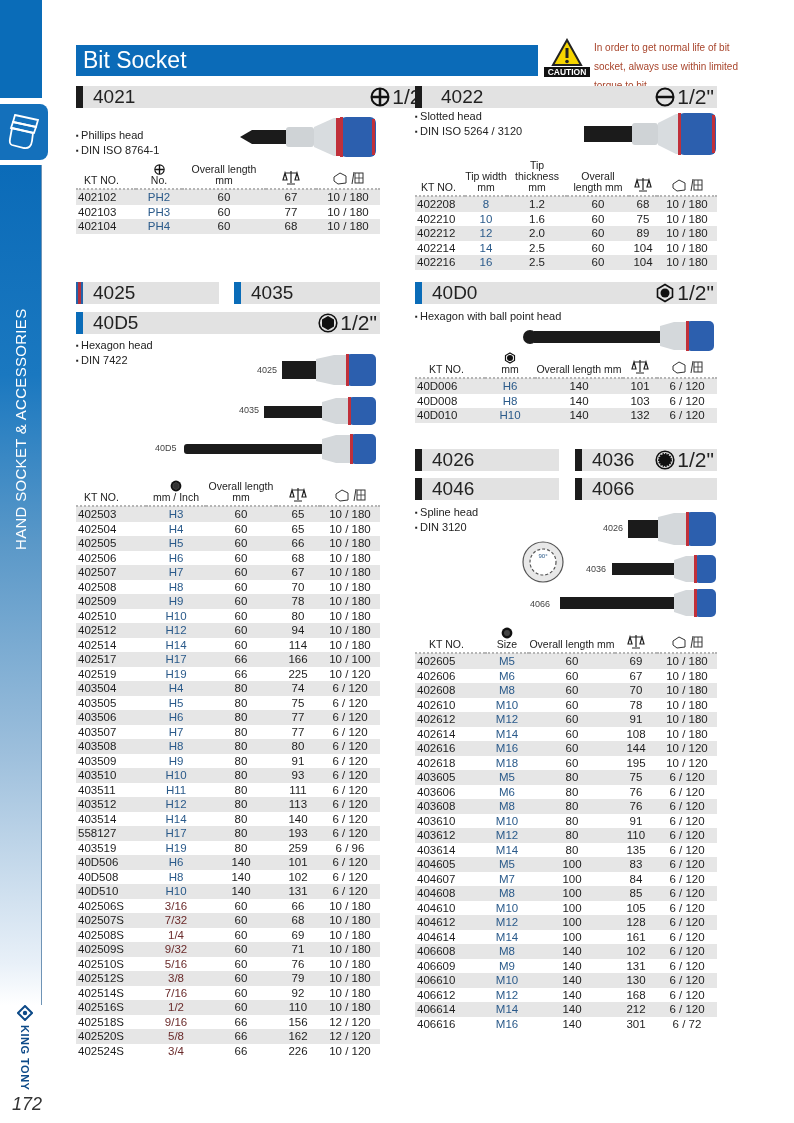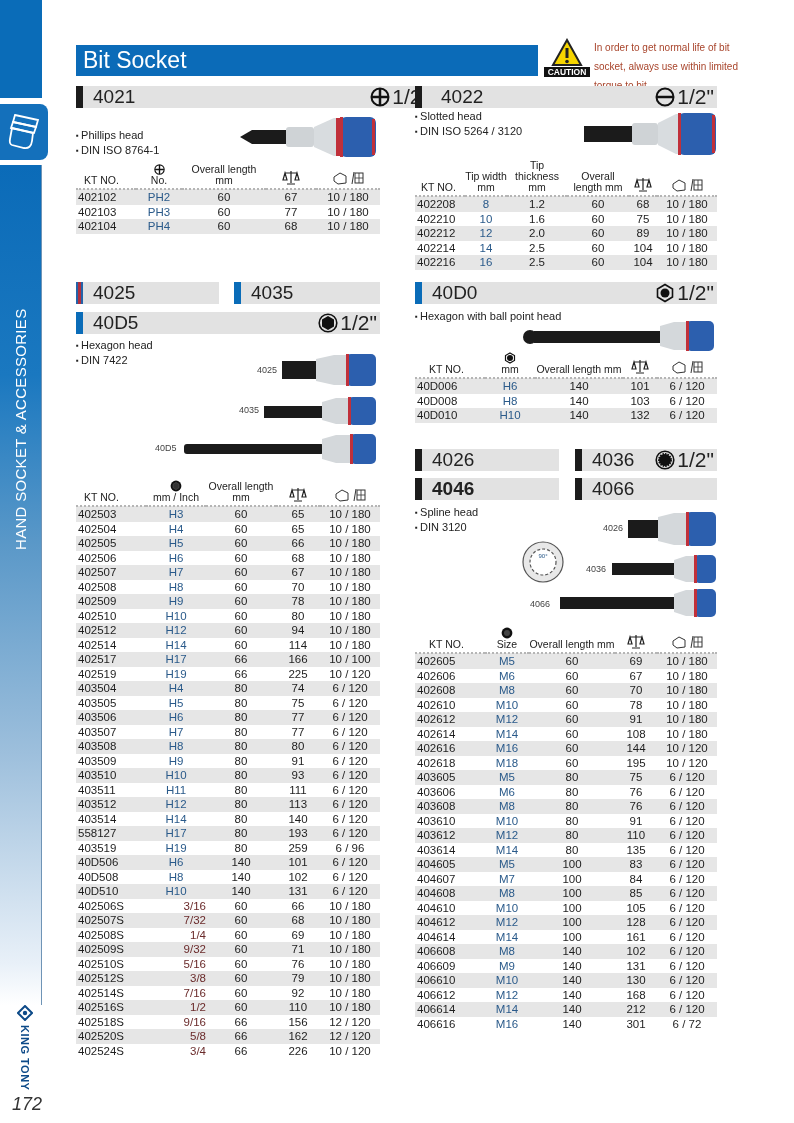--- a/index.html
+++ b/index.html
@@ -40,21 +40,21 @@
   .bullets div::before { content: "▪ "; font-size: 8px; vertical-align: 1px; }
 
   
   table { position: absolute; border-collapse: collapse; font-size: 11.5px; color: #1e1e1e; }
   th { font-weight: normal; font-size: 10.5px; line-height: 11px; vertical-align: bottom; padding-bottom: 2px;
        border-bottom: 2px dotted #b5b5b5; color: #222; }
   td { text-align: center; height: 14.5px; line-height: 14.5px; padding: 0; }
   td:first-child { text-align: left; padding-left: 2px; }
   tr.alt td { background: #e6e6e6; }
   td.c { color: #2a5a8a; }
-  td.inch { color: #6a2a2a; text-align: right; }
+  td.inch { color: #6a2a2a; }
   .th-icon svg { display: block; margin: 0 auto; }
 
   
   .socket { position: absolute; }
 </style>
 </head>
 <body>
 
 <div class="sidebar-top"></div>
 <div class="sidebar-tab">
@@ -674,21 +674,21 @@
   <span class="mark"></span>
   <span>4036</span>
   <span class="size">
     <svg viewBox="0 0 20 20">
         <circle cx="10" cy="10" r="8.8" fill="none" stroke="#111" stroke-width="1.6"></circle>
         <circle cx="10" cy="10" r="6" fill="#111" stroke="#111" stroke-dasharray="1.5 1" stroke-width="2"></circle>
       </svg>
     <span>1/2"</span>
   </span>
 </div>
-<div class="hdr" style="left:415px; top:478px; width:144px;font-weight:bold;">
+<div class="hdr" style="left:415px; top:478px; width:144px;">
   <span class="mark"></span>
   <span>4046</span>
 </div>
 <div class="hdr" style="left:575px; top:478px; width:142px;">
   <span class="mark"></span>
   <span>4066</span>
 </div>
 <div class="bullets" style="left:415px; top:505px;">
   <div>Spline head</div>
   <div>DIN 3120</div>

